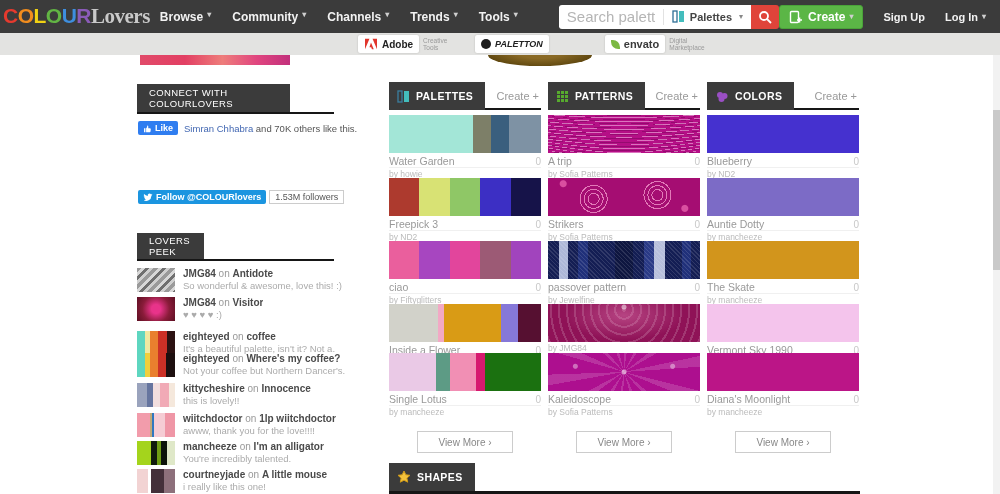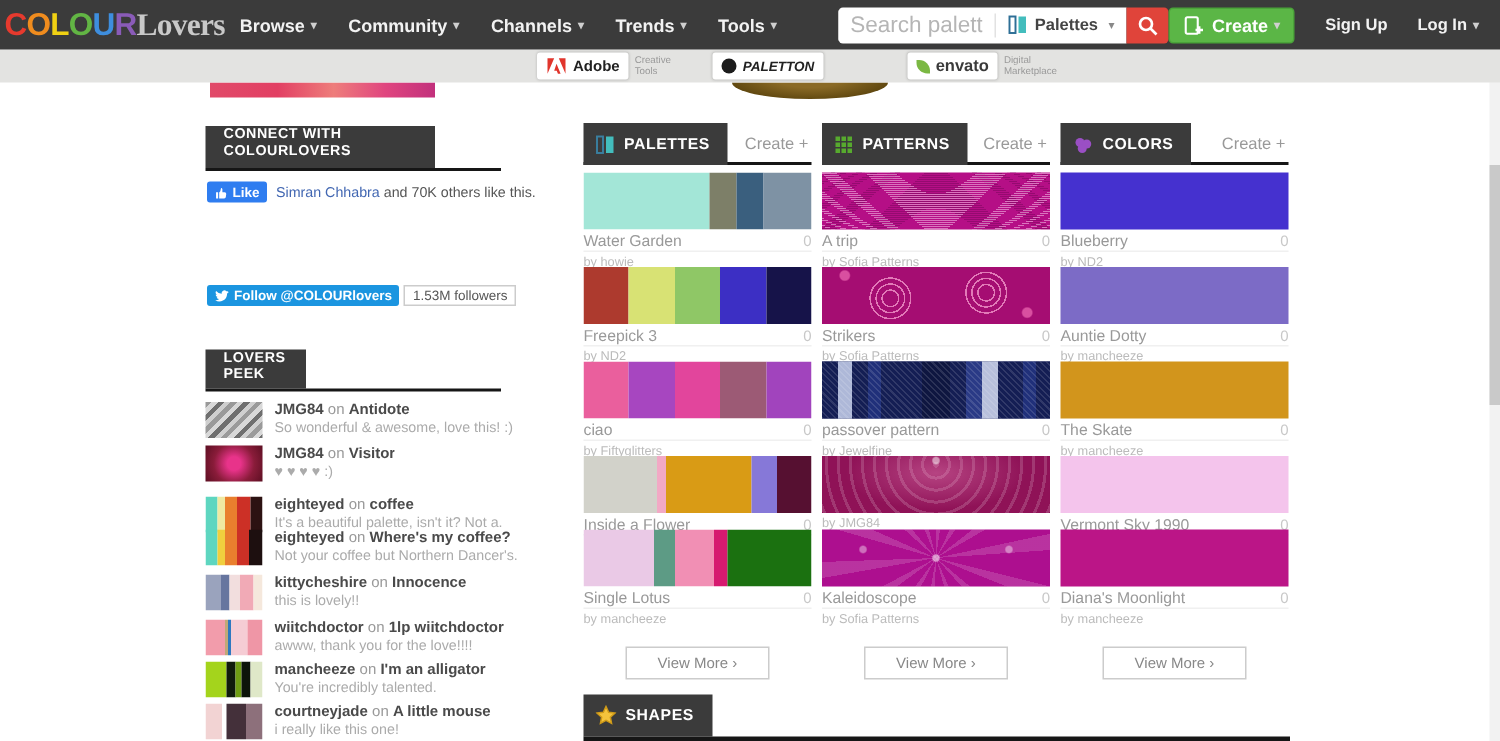--- a/index.html
+++ b/index.html
@@ -6,21 +6,21 @@
   body { font-family:"Liberation Sans", sans-serif; background:#fff; }
   .frame { position:relative; width:1000px; height:494px; background:#fff; overflow:hidden; }
 
   
   .topnav { position:absolute; left:0; top:0; width:1000px; height:33px; background:#3b3b3b;
             display:flex; align-items:center; z-index:6; }
   .logo { display:flex; align-items:baseline; margin:0 10px 0 3px; font-size:21px; font-weight:bold;
           letter-spacing:-0.5px; cursor:pointer; }
   .logo .lg-suffix { color:#c9c9c9; font-weight:600;font-family:Liberation Serif, serif; }
   .nav-item { color:#f2f2f2; font-size:12px; font-weight:bold; margin-right:21px; cursor:pointer;
-              display:flex; align-items:center; white-space:nowrap; }
+              display:flex; align-items:flex-start; white-space:nowrap; }
   .chev { font-size:8px; color:#cfcfcf; margin-left:4px; }
   .search-group { margin-left:auto; display:flex; align-items:center; height:24px; }
   .search-box { display:flex; align-items:center; background:#fff; height:24px; border-radius:3px 0 0 3px; }
   .search-input { border:none; outline:none; width:104px; height:20px; font-size:15px; padding:0 8px;
                   font-family:"Liberation Sans", sans-serif; color:#444;text-align:center; }
   .search-input::placeholder { color:#b5b5b5; }
   .search-filter { display:flex; align-items:center; border-left:1px solid #e2e2e2; height:16px;
                    padding:0 8px; cursor:pointer; }
   .search-filter .flt-label { font-size:11px; font-weight:bold; color:#444; margin:0 3px 0 5px; }
   .search-filter .chev { color:#888; }
@@ -47,22 +47,22 @@
   .leaf-icon { width:9px; height:9px; background:#7bb843; border-radius:0 80% 0 80%; }
 
   
   .gold-arc { position:absolute; left:488px; top:55px; width:104px; height:11px;
               background:radial-gradient(ellipse at 50% -20%, #8a6a26 30%, #5f470f 75%, #473307 100%);
               border-radius:0 0 52px 52px / 0 0 11px 11px; }
   .pink-strip { position:absolute; left:140px; top:55px; width:150px; height:10px;
                 background:linear-gradient(90deg,#e14a69,#e23f63 30%,#ee7d7b 55%,#e0457f 78%,#c2307c); }
 
   
-  .side-tab { position:absolute; background:#3b3b3b; color:#fff; font-weight:bold; letter-spacing:.4px;
-              display:flex; align-items:flex-start; padding-left:12px; }
+  .side-tab { position:absolute; background:#3b3b3b; color:#fff; font-weight:normal; letter-spacing:.4px;
+              display:flex; align-items:center; padding-left:12px; }
   .tab-connect { left:137px; top:84px; width:153px; height:28px; font-size:9.5px; }
   .tab-peek { left:137px; top:233px; width:67px; height:26px; font-size:9.5px; }
   .side-underline { position:absolute; left:137px; width:197px; height:2px; background:#161616; }
   .ul-connect { top:112px; } .ul-peek { top:259px; }
 
   .fb-row { position:absolute; left:138px; top:121px; display:flex; align-items:center; }
   .fb-like-btn { background:#2f7df0; border-radius:2px; height:14px; display:flex; align-items:center;
                  padding:0 5px; color:#fff; font-size:9px; font-weight:bold; cursor:pointer; }
   .fb-like-btn svg { margin-right:3px; }
   .fb-text { font-size:9.5px; color:#555; margin-left:6px; white-space:nowrap; }

